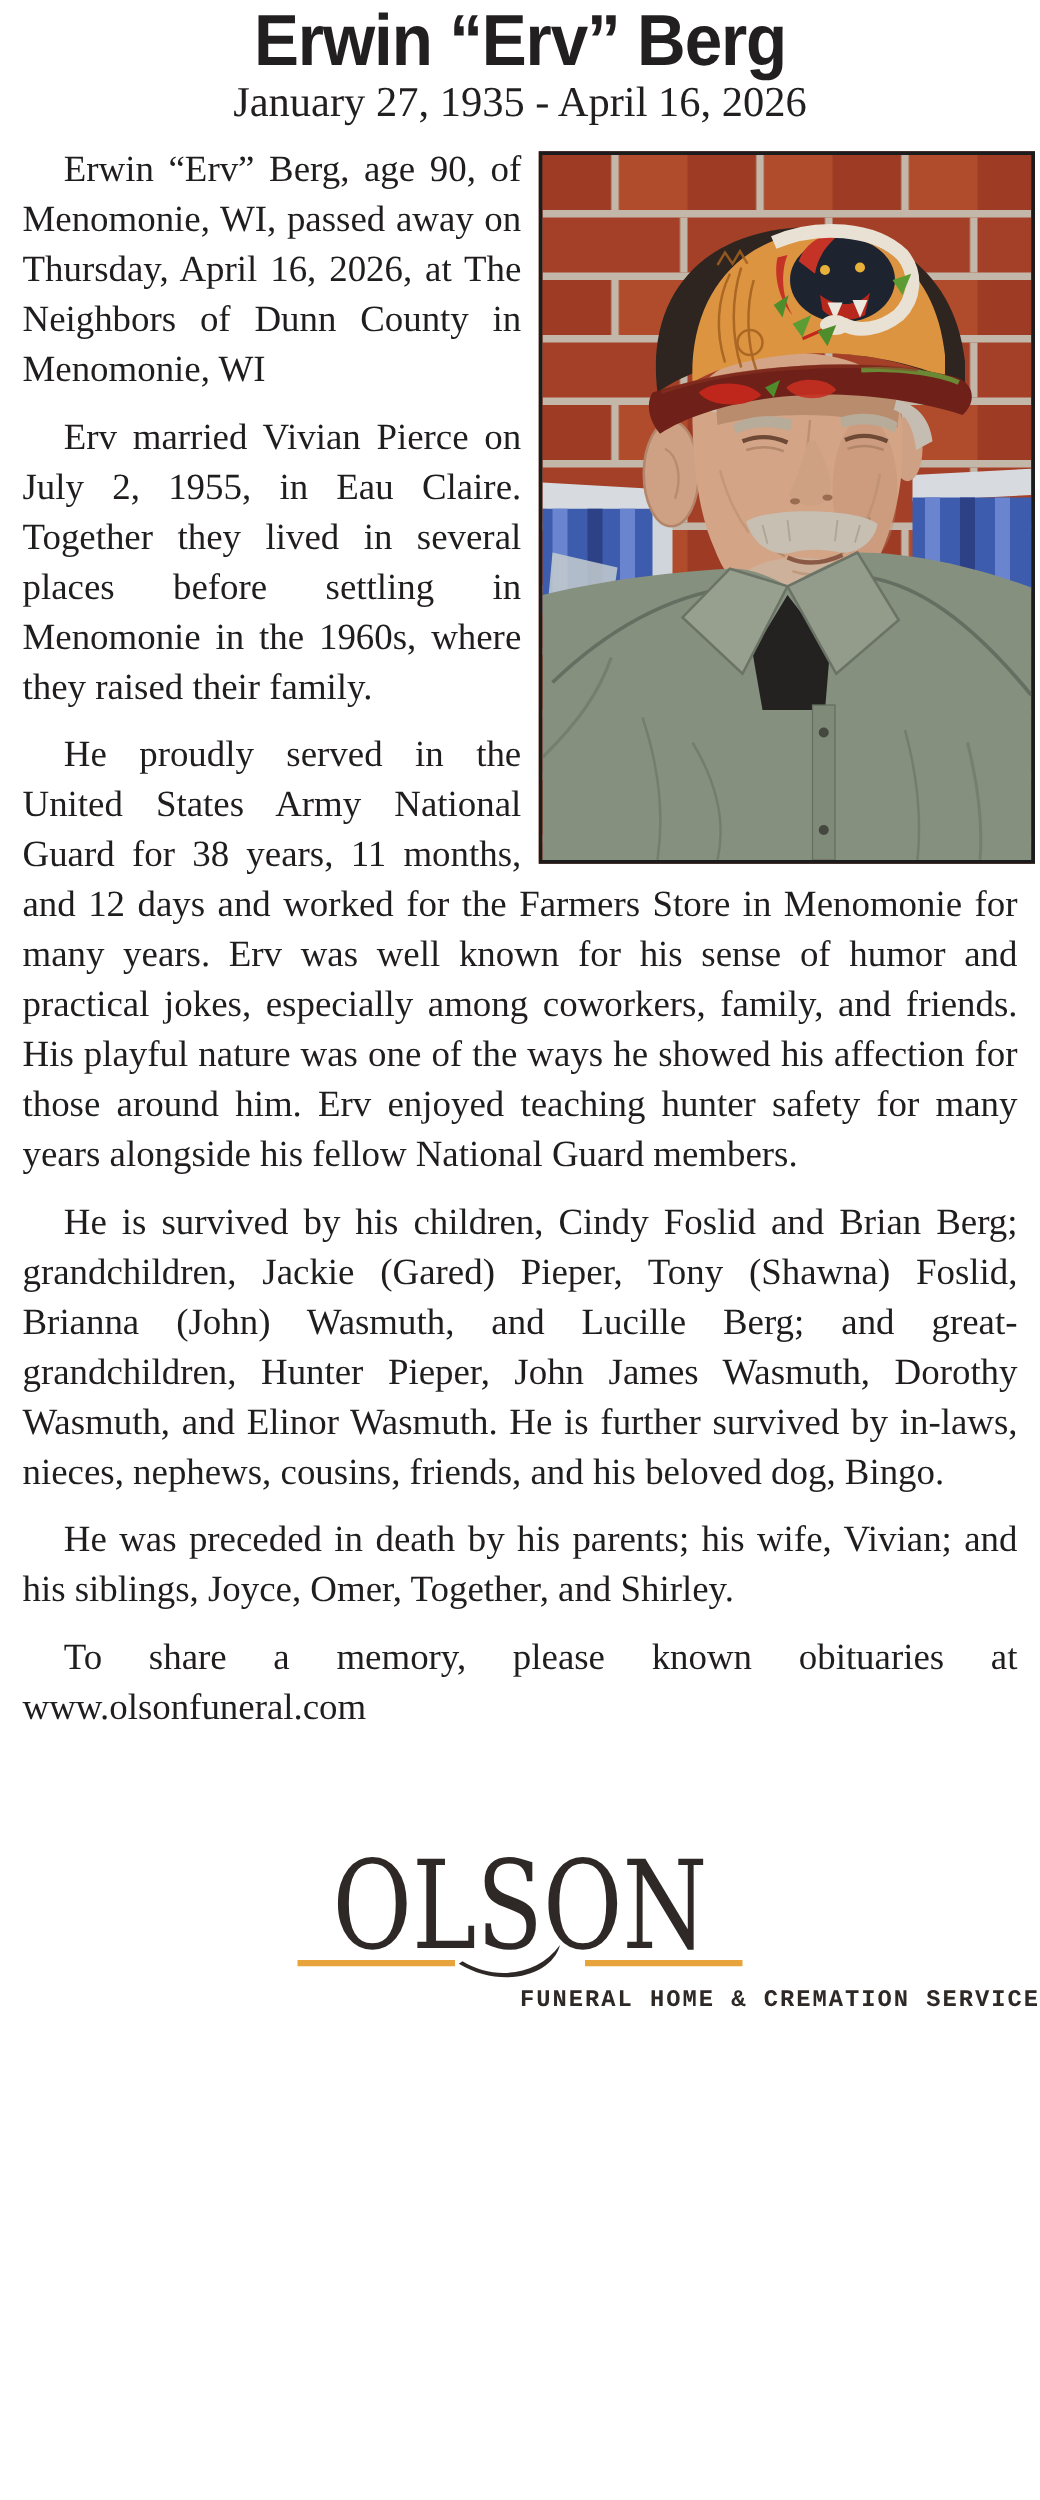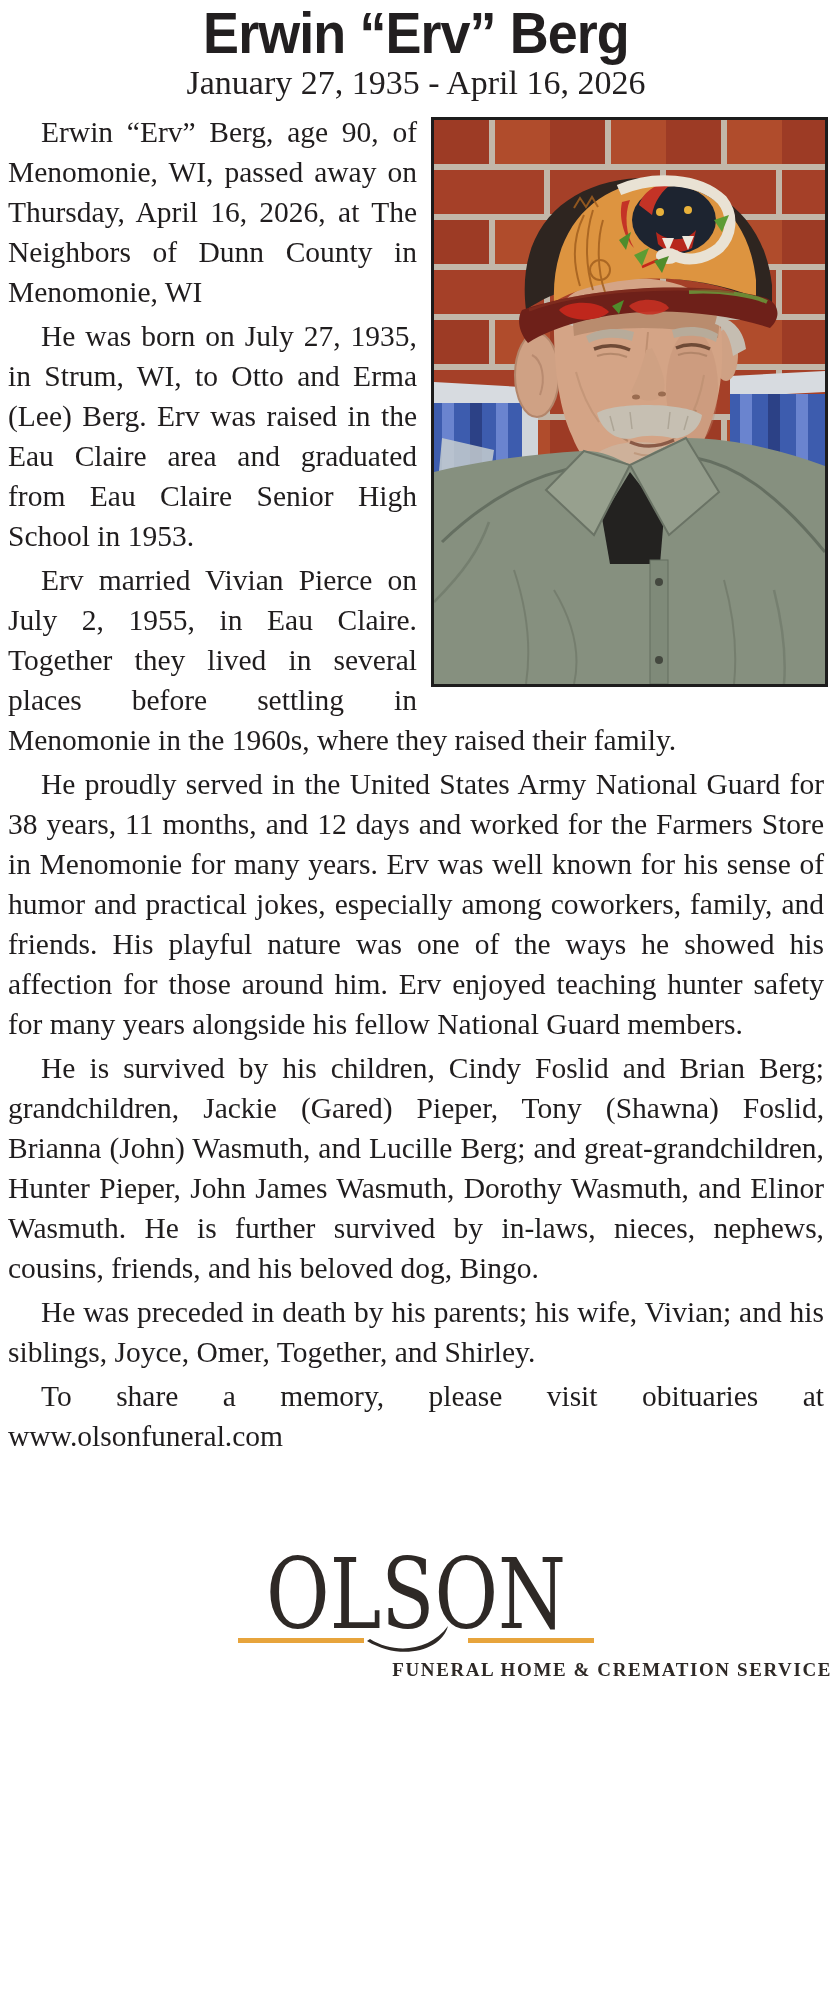--- a/index.html
+++ b/index.html
@@ -13,30 +13,30 @@
     font-size:58px;line-height:62px;letter-spacing:-1px;color:#221f20;
     transform:scaleX(0.93);transform-origin:center;
   }
   .dates{
     text-align:center;font-size:34px;line-height:38px;color:#221f20;margin-top:0;
   }
   .body-text{
     margin:10px 4px 0 4px;font-size:29.5px;line-height:40px;
     text-align:justify;color:#201d1e;hyphens:auto;-webkit-hyphens:auto;
   }
-  .body-text p{margin:4px;text-indent:33px;}
+  .body-text p{margin:14px;text-indent:33px;}
   .photo-frame{
     float:right;width:391px;height:564px;border:3px solid #1d1c1c;
     margin:5px 0 10px 14px;background:#a8432b;
   }
   .photo-frame svg{display:block;}
   .logo-block{clear:both;text-align:right;margin-top:82px;}
   .logo-svg{display:block;margin:0 auto;}
   .tagline{
-    font-family:Liberation Serif, serif;font-weight:bold;
+    font-family:Liberation Mono, monospace;font-weight:bold;
     font-size:19px;letter-spacing:1.6px;color:#2e2926;margin-top:3px;
     white-space:nowrap;
   }
 </style>
 </head>
 <body>
 
 <div class="page">
 
   <h1 class="title">Erwin “Erv” Berg</h1>
@@ -185,26 +185,25 @@
 
           <rect x="216" y="440" width="18" height="124" fill="#7f8a79" stroke="#656e60" stroke-width="1"></rect>
           <circle cx="225" cy="462" r="4" fill="#44483f"></circle>
           <circle cx="225" cy="540" r="4" fill="#44483f"></circle>
         </g>
       </svg>
     </div>
 
     <div>
         <p>Erwin “Erv” Berg, age 90, of Menomonie, WI, passed away on Thursday, April 16, 2026, at The Neighbors of Dunn County in Menomonie, WI</p>
-        <p>He was born on July 27, 1935, in Strum, WI, to Otto and Erma (Lee) Berg. Erv was raised in the Eau Claire area and graduated from Eau Claire Senior High School in 1953.</p>
         <p>Erv married Vivian Pierce on July 2, 1955, in Eau Claire. Together they lived in several places before settling in Menomonie in the 1960s, where they raised their family.</p>
         <p>He proudly served in the United States Army National Guard for 38 years, 11 months, and 12 days and worked for the Farmers Store in Menomonie for many years. Erv was well known for his sense of humor and practical jokes, especially among coworkers, family, and friends. His playful nature was one of the ways he showed his affection for those around him. Erv enjoyed teaching hunter safety for many years alongside his fellow National Guard members.</p>
         <p>He is survived by his children, Cindy Foslid and Brian Berg; grandchildren, Jackie (Gared) Pieper, Tony (Shawna) Foslid, Brianna (John) Wasmuth, and Lucille Berg; and great-grandchildren, Hunter Pieper, John James Wasmuth, Dorothy Wasmuth, and Elinor Wasmuth. He is further survived by in-laws, nieces, nephews, cousins, friends, and his beloved dog, Bingo.</p>
         <p>He was preceded in death by his parents; his wife, Vivian; and his siblings, Joyce, Omer, Together, and Shirley.</p>
-        <p>To share a memory, please visit obituaries at www.olsonfuneral.com</p>
+        <p>To share a memory, please known obituaries at www.olsonfuneral.com</p>
       </div>
   </div>
 
   <div class="logo-block">
     <svg class="logo-svg" viewBox="0 0 360 118" width="360" height="118">
       <text x="180" y="90" text-anchor="middle" font-family="DejaVu Serif, serif" font-size="98" fill="#2e2926" textLength="300" lengthAdjust="spacingAndGlyphs">OLSON</text>
       <path d="M134 101 C158 116 193 114 212 88 C206 112 166 124 131 103 Z" fill="#2e2926"></path>
       <rect x="2" y="100" width="126" height="5" fill="#e7a43c"></rect>
       <rect x="232" y="100" width="126" height="5" fill="#e7a43c"></rect>
     </svg>

